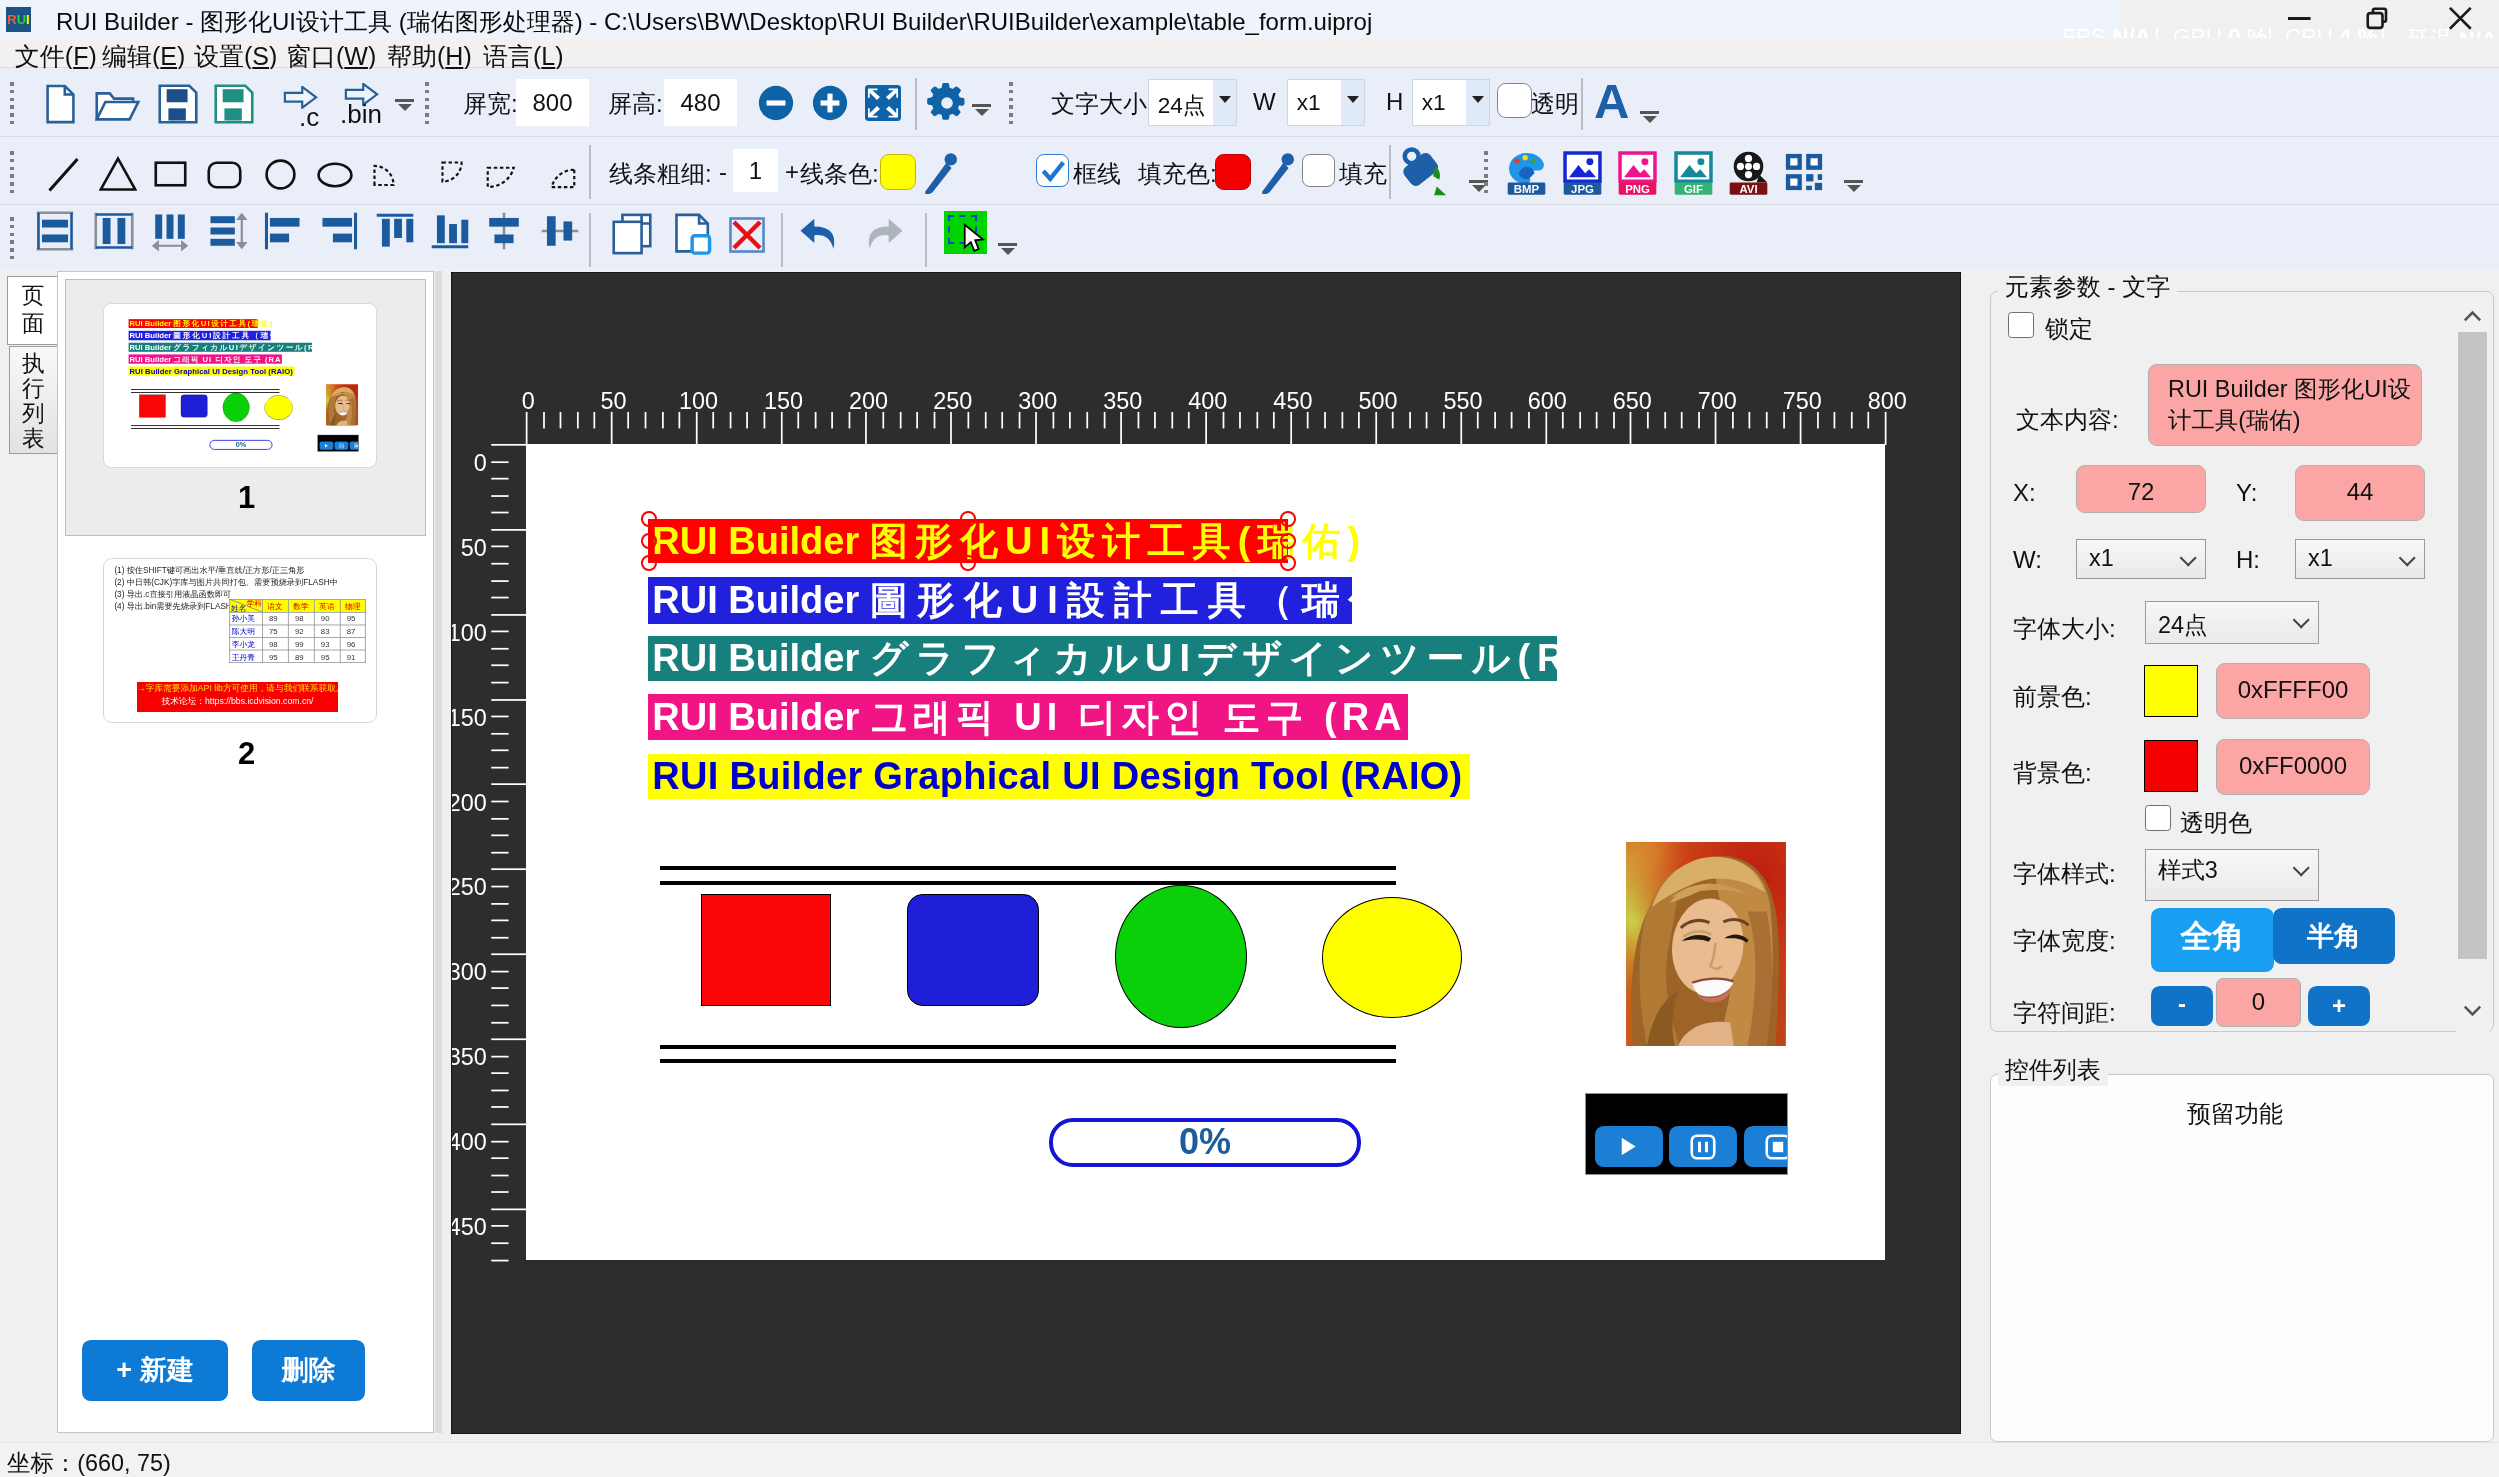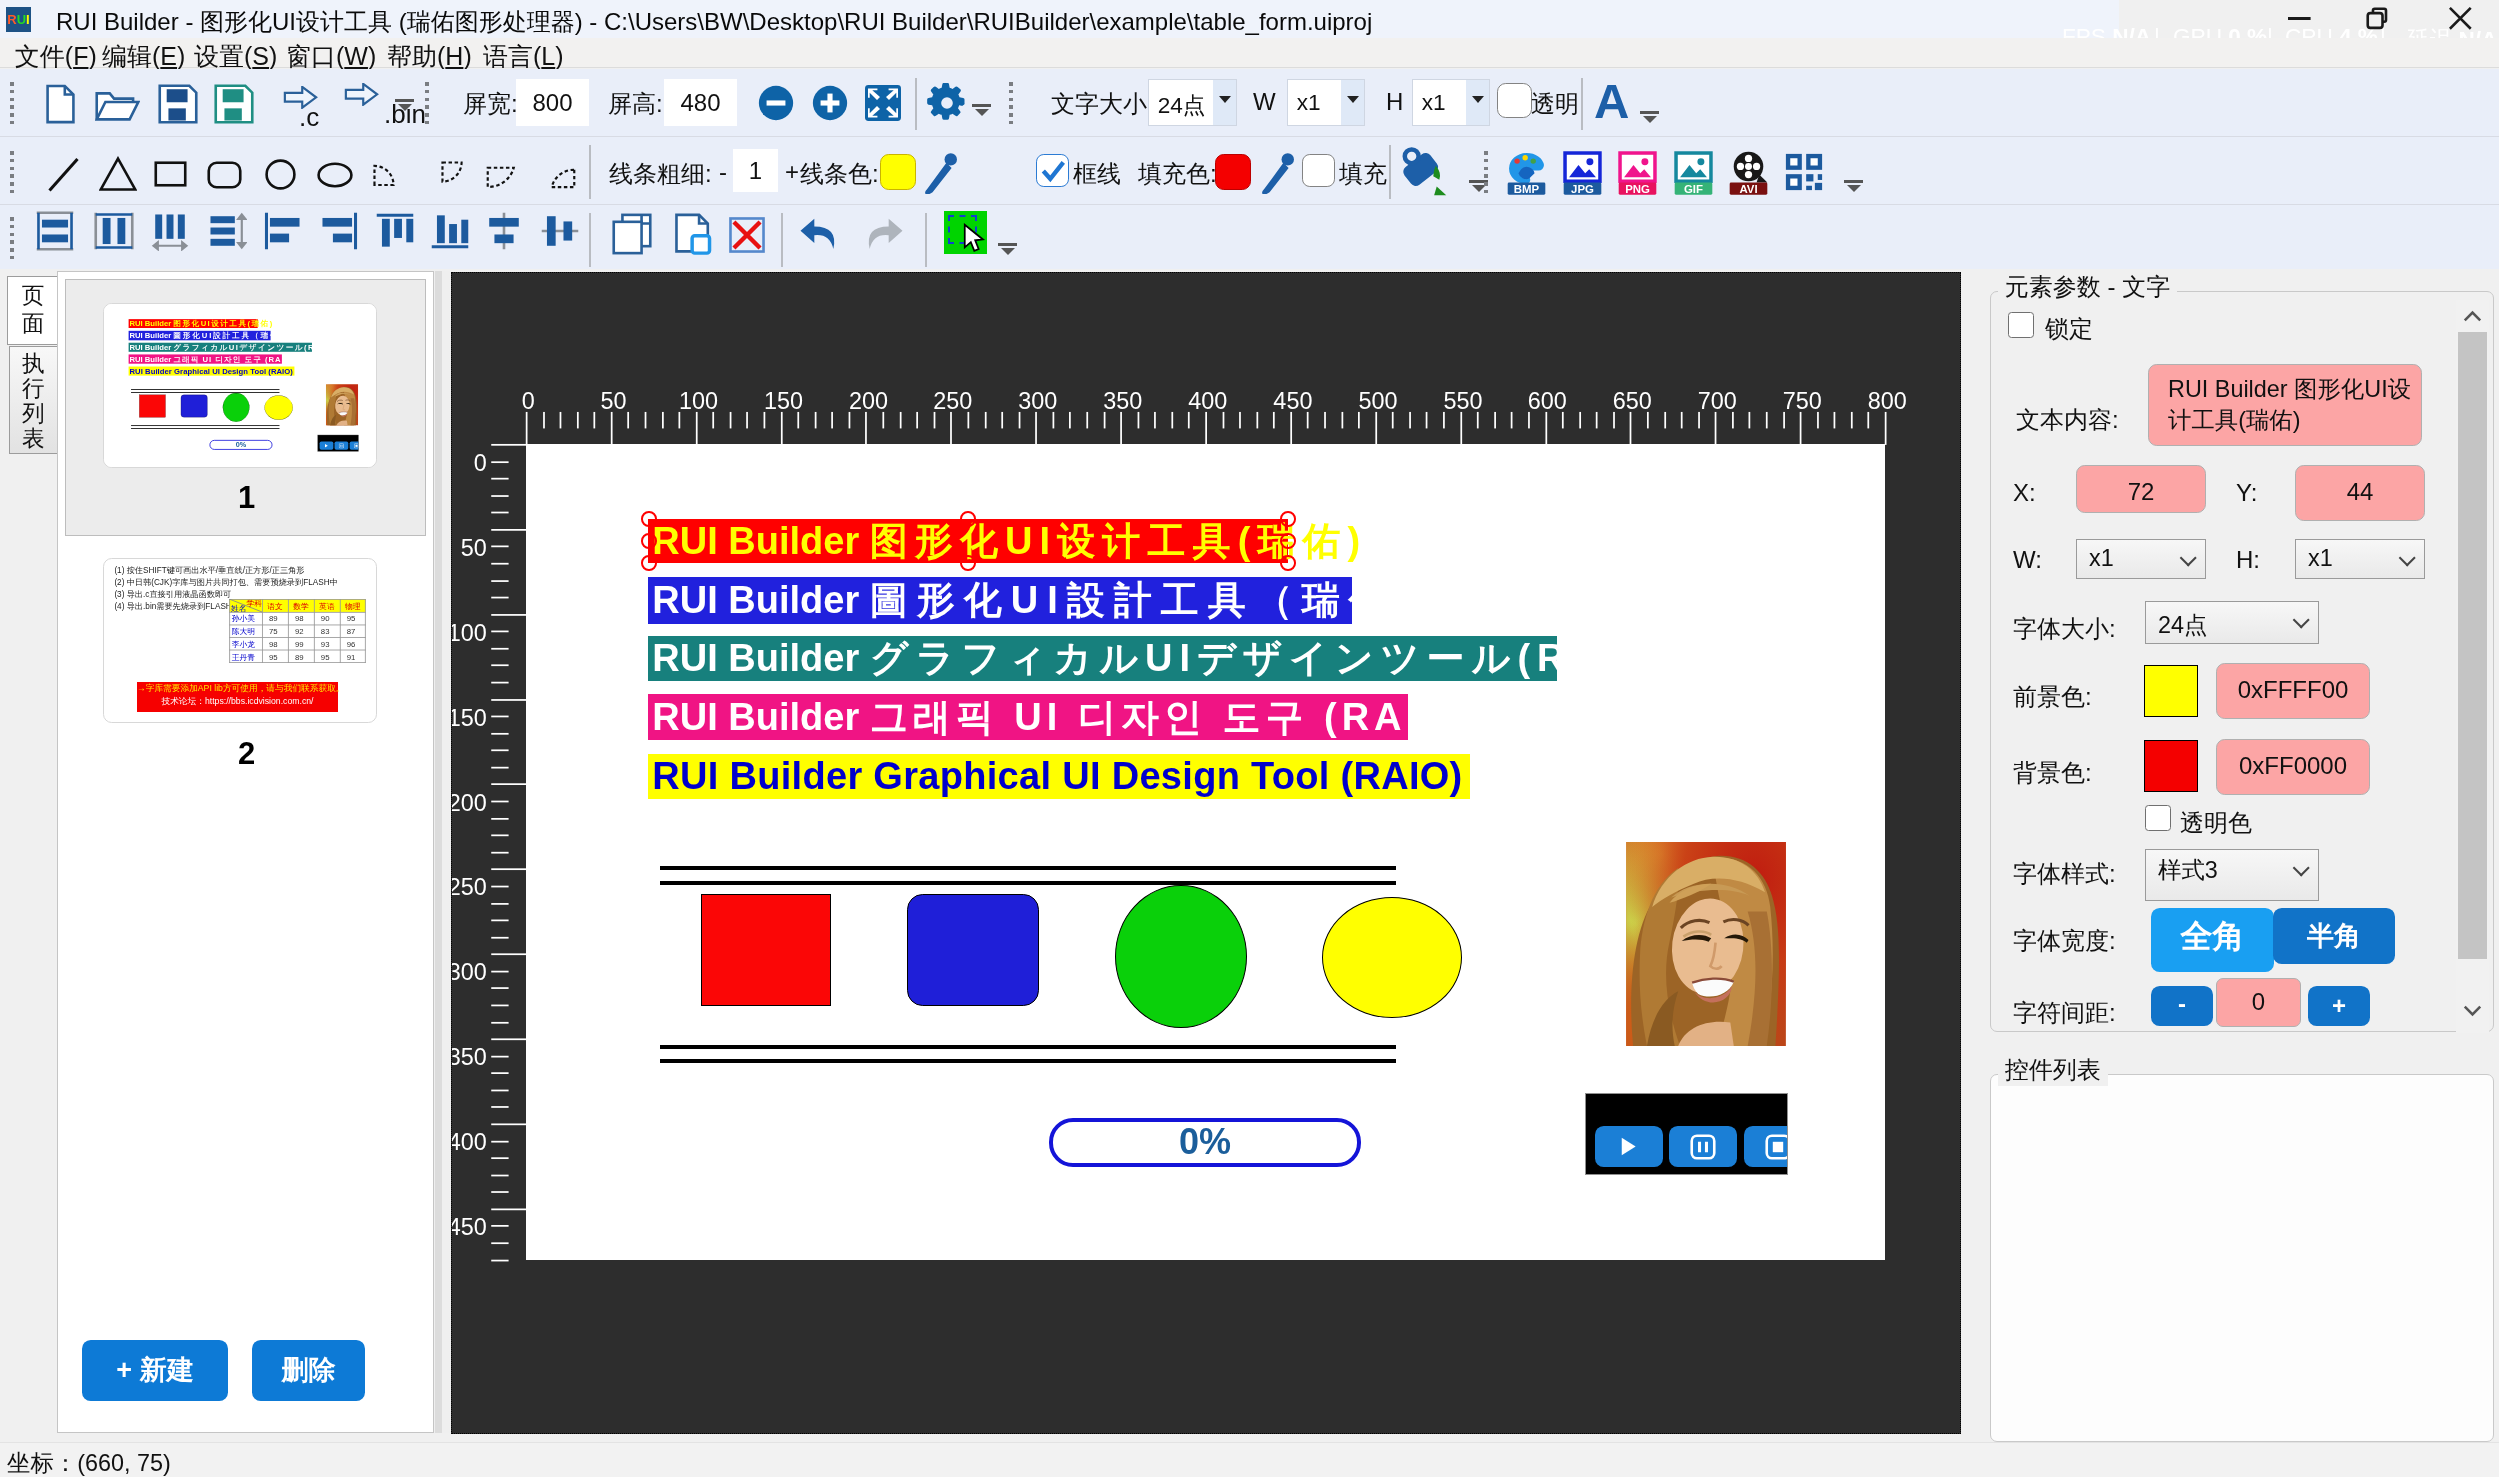--- a/index.html
+++ b/index.html
@@ -125,21 +125,21 @@
         <rect x="10" y="6" width="24" height="15" fill="#1f8e83"></rect>
         <rect x="12" y="28" width="20" height="14" fill="#1f8e83"></rect>
       </svg>
       <svg class="abs" style="left:283px; top:17.4px;" width="35" height="22.6" viewBox="0 0 40 26">
         <path d="M2 8 h20 v-7 l16 12 -16 12 v-7 h-20 z" fill="#eef4fc" stroke="#2a6099" stroke-width="2.5"></path>
       </svg>
       <div class="tlabel" style="left:299px; top:33px; font-size:26px;">.c</div>
       <svg class="abs" style="left:344px; top:14px;" width="35" height="22.6" viewBox="0 0 40 26">
         <path d="M2 8 h20 v-7 l16 12 -16 12 v-7 h-20 z" fill="#eef4fc" stroke="#2a6099" stroke-width="2.5"></path>
       </svg>
-      <div class="tlabel" style="left:340px; top:29.5px; font-size:26px;margin-left:44px;">.bin</div>
+      <div class="tlabel" style="left:340px; top:29.5px; font-size:26px;">.bin</div>
       <div class="chevron" style="left:395px; top:30px;">
           <b></b>
           <i></i>
         </div>
       <div class="grip" style="left:425px; top:13px;">
           <i></i>
           <i></i>
           <i></i>
           <i></i>
           <i></i>
@@ -938,18 +938,19 @@
       <svg class="abs" style="left:7px; top:10.4px;" width="19" height="12" viewBox="0 0 22 14">
           <path d="M2 12 L11 3 L20 12" fill="none" stroke="#555" stroke-width="3"></path>
         </svg>
       <div class="abs" style="left:1.7px; top:32px; width:29.5px; height:627px; background:#c4c4c4;"></div>
       <svg class="abs" style="left:7px; top:705px;" width="19" height="12" viewBox="0 0 22 14">
           <path d="M2 2 L11 11 L20 2" fill="none" stroke="#555" stroke-width="3"></path>
         </svg>
     </div>
     <div class="group" style="left:7px; top:805px; width:504px; height:368px; background:#fdfdfd;"></div>
     <div class="glabel" style="left:14.8px; top:785px;">控件列表</div>
+    <div class="plabel" style="left:0; top:829px; width:504px; text-align:center;">预留功能</div>
   </div>
   <div id="statusbar">
     <div style="position:absolute; left:7px; top:3.5px; font-size:23.4px; color:#111;">坐标：(660, 75)</div>
   </div>
 </div>
 
 
 </body></html>

